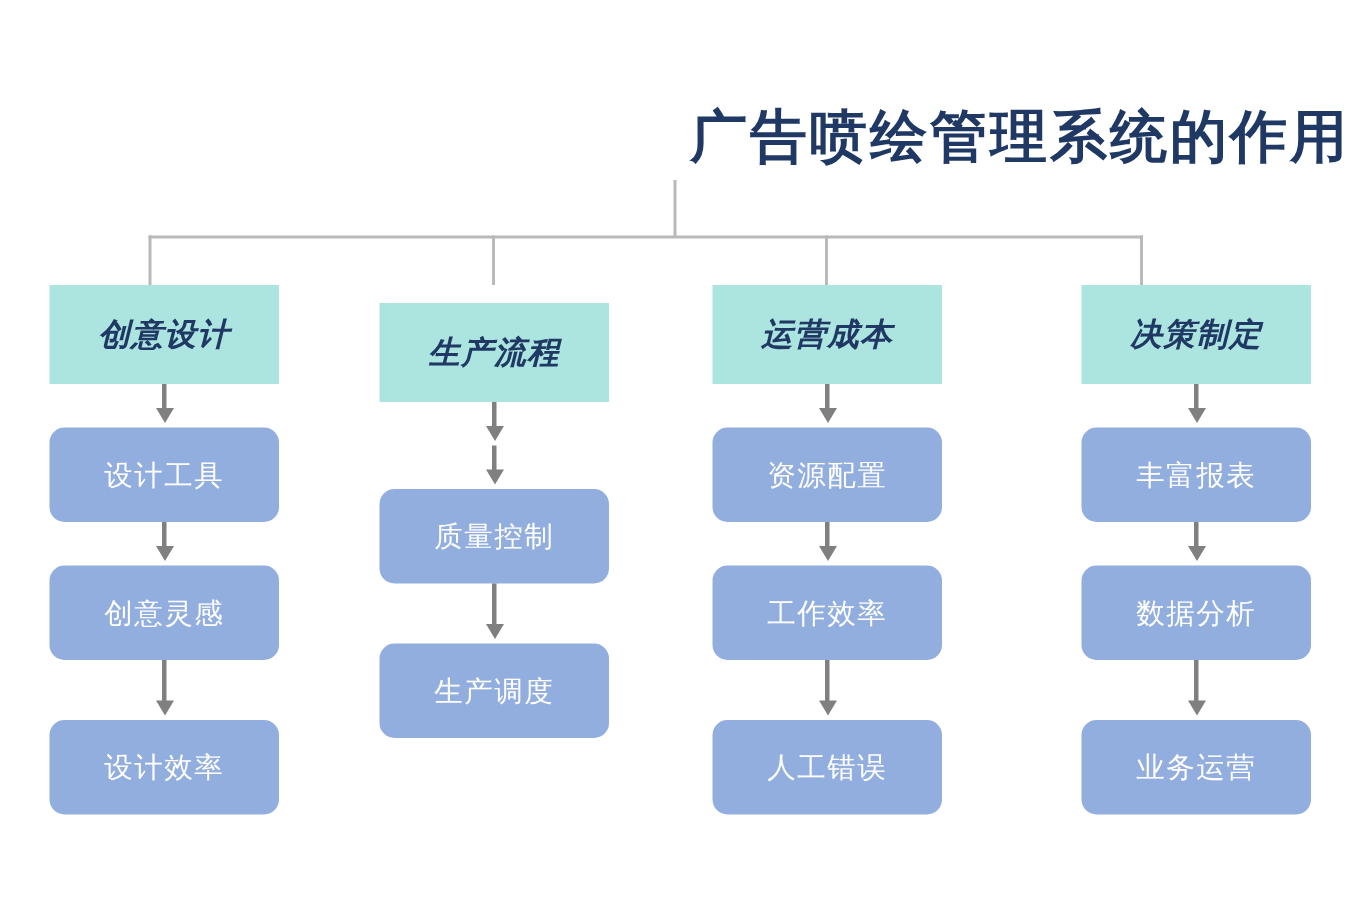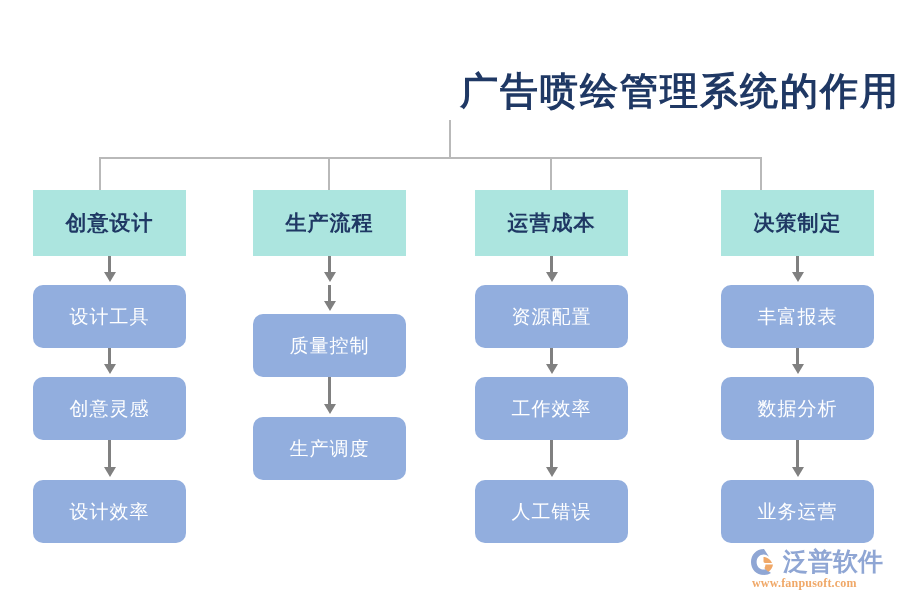--- a/index.html
+++ b/index.html
@@ -41,37 +41,38 @@
   .drop-3 { left:550px; }
   .drop-4 { left:760px; }
 
   
   .col {
     position:absolute;
     top:190px;
     width:153px;
   }
   .col-0 { left:33px;  }
-  .col-1 { left:253px; }
+  .col-1 { left:253px;margin-top:12px; }
   .col-2 { left:475px; }
   .col-3 { left:721px; }
 
   .head {
     width:153px;
     height:66px;
     background:#ace5df;
     display:flex;
     align-items:center;
     justify-content:center;
     color:#1f3864;
     font-size:21px;
     font-weight:700;
     letter-spacing:1px;
     font-family:"Liberation Serif","DejaVu Serif",serif;
     white-space:nowrap;
+    font-style:italic;
   }
 
   .node {
     width:153px;
     height:63px;
     background:#92aede;
     display:flex;
     align-items:center;
     justify-content:center;
     color:#ffffff;
@@ -226,25 +227,14 @@
       <div class="headtri"></div>
     </div>
     <div class="node">数据分析</div>
     <div class="arrow gap-c">
       <div class="shaft"></div>
       <div class="headtri"></div>
     </div>
     <div class="node">业务运营</div>
   </div>
 
-  <div class="logo">
-    <div class="logo-row">
-      <svg class="logo-mark" viewBox="0 0 30 28">
-        <path d="M14 1 C6 1 1 7 1 14 C1 21 6 27 14 27 C17 27 19 26 21 25 L16 21 C15 21.5 14.5 21.6 13.8 21.6 C9.5 21.6 6.6 18.3 6.6 14 C6.6 9.7 9.5 6.4 13.8 6.4 C16 6.4 17.8 7.3 19 8.8 Z" fill="#8fa6d4"></path>
-        <path d="M13.5 9 C17 9 20.5 11.5 22 15 L15 15 C14.2 15 13.5 14.4 13.5 13.6 Z" fill="#f0a868"></path>
-        <path d="M15.5 16.5 L23 16.5 C22.6 19.6 20.8 22.3 18.2 23.8 L14.4 20.3 C15 19.2 15.4 17.9 15.5 16.5 Z" fill="#f0a868"></path>
-      </svg>
-      <span class="logo-text">泛普软件</span>
-    </div>
-    <div class="logo-url">www.fanpusoft.com</div>
-  </div>
 
 </div>
 
 </body></html>

